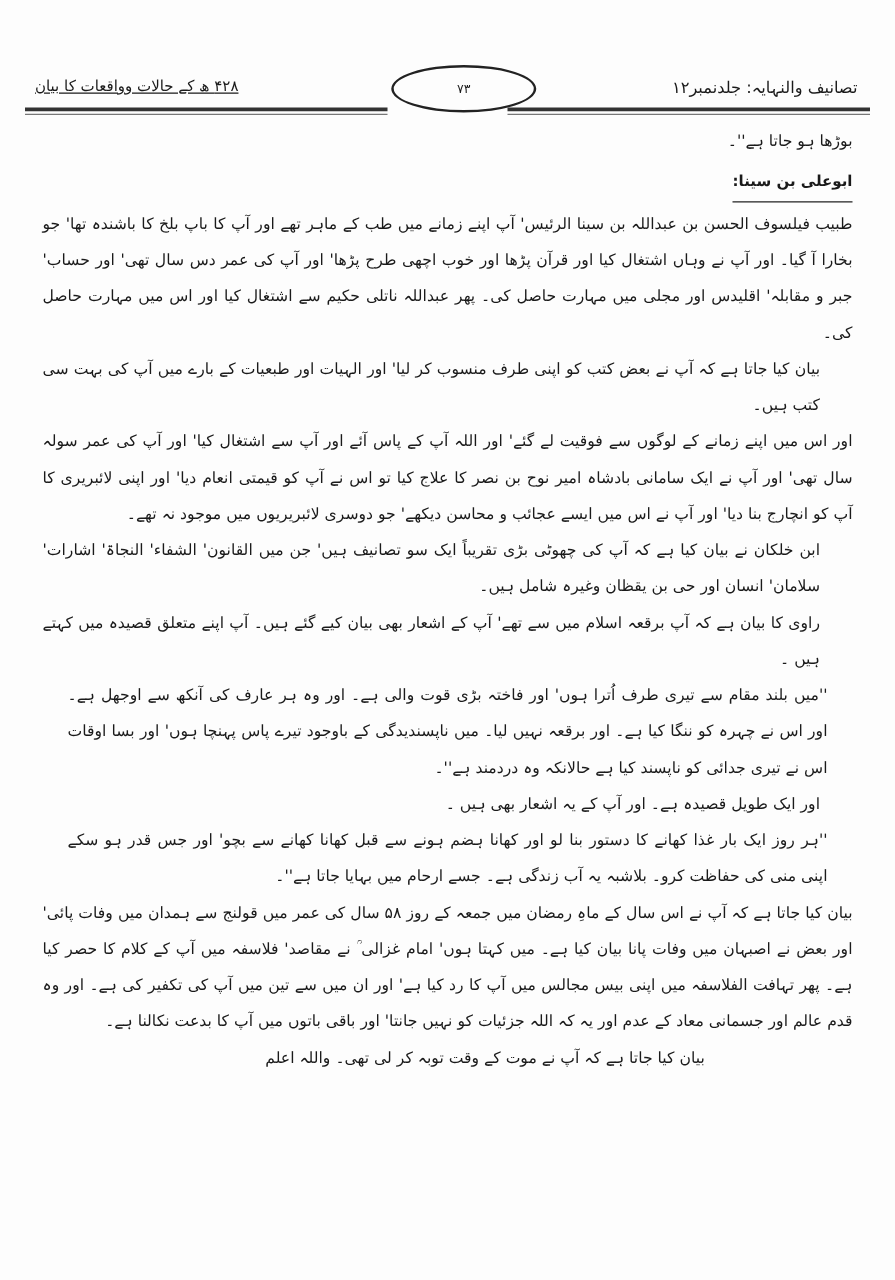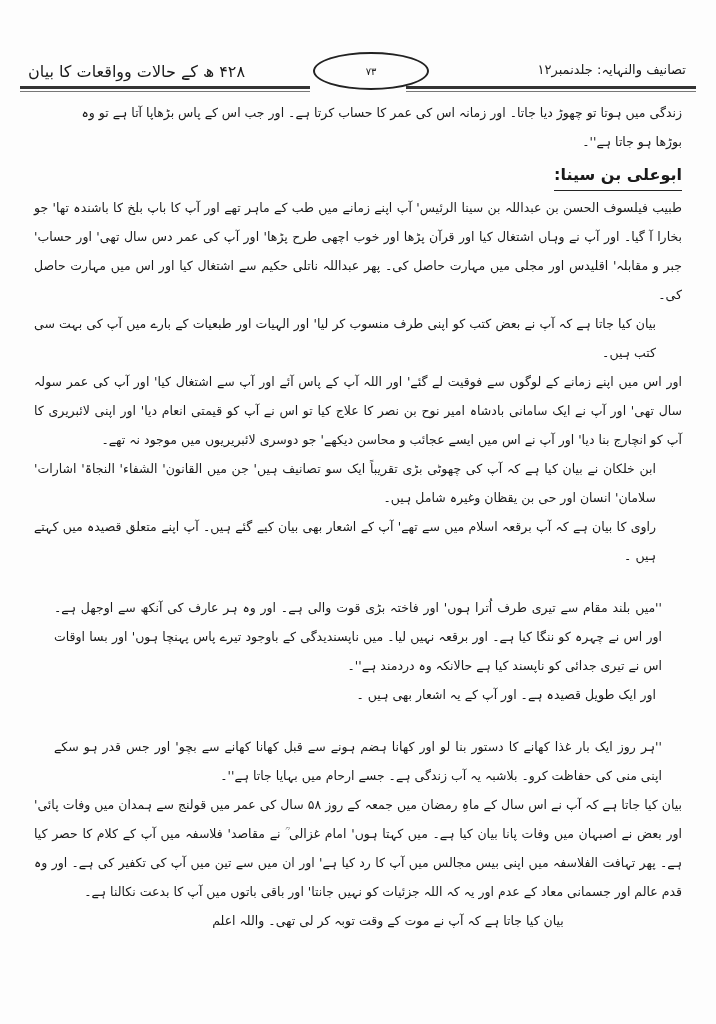--- a/index.html
+++ b/index.html
@@ -5,66 +5,65 @@
   html, body { margin: 0; padding: 0; background: #ffffff; }
   body {
     width: 716px; height: 1024px; position: relative; overflow: hidden;
     font-family: "DejaVu Sans", sans-serif; color: #1a1a1a;
   }
   .page { position: absolute; left: 0; top: 0; width: 716px; height: 1024px; background: #fdfdfd; }
 
   
   .header { position: absolute; left: 20px; right: 20px; top: 52px; height: 40px; direction: rtl; }
   .hdr-right { position: absolute; right: 10px; top: 10px; font-size: 13px; direction: rtl; }
-  .hdr-left  { position: absolute; left: 8px; top: 10px; font-size: 16px; direction: rtl; }
+  .hdr-left  { position: absolute; left: 8px; top: 10px; font-size: 12px; direction: rtl; text-decoration: underline; }
   .page-num-oval {
     position: absolute; left: 293px; top: 0; width: 112px; height: 34px;
     border: 2px solid #222; border-radius: 50%;
     display: flex; align-items: center; justify-content: center;
     font-size: 10px; direction: rtl;
   }
   .rule-left  { position: absolute; left: 0; width: 290px; top: 34px; height: 3px; background: #333; }
   .rule-right { position: absolute; right: 0; width: 290px; top: 34px; height: 3px; background: #333; }
   .rule-left-thin  { position: absolute; left: 0; width: 290px; top: 39px; height: 1px; background: #777; }
   .rule-right-thin { position: absolute; right: 0; width: 290px; top: 39px; height: 1px; background: #777; }
 
   
   .body-text {
     position: absolute; left: 34px; right: 34px; top: 98px;
     direction: rtl; text-align: justify; font-size: 12.5px; line-height: 29px;
     font-family: "DejaVu Sans", sans-serif;
   }
   .para { margin: 0; text-align-last: right; }
   .indent { padding-right: 26px; }
   .section-title {
-    display: inline-block; font-weight: bold; font-size: 16px;
+    display: inline-block; font-weight: bold; font-size: 12px;
     border-bottom: 1px solid #222; margin: 4px 0 2px 0; padding-bottom: 1px;
   }
-  .quote { padding-right: 20px; padding-left: 20px; margin-top: 23px; }
+  .quote { padding-right: 20px; padding-left: 20px; }
   .closing { text-align: center; text-align-last: center; padding-left: 60px; }
 </style>
 </head>
 <body>
 
 <div class="page">
 
   <div class="header">
     <div class="hdr-right">تصانیف والنہایہ: جلدنمبر۱۲</div>
     <div class="page-num-oval">
       <span>۷۳</span>
     </div>
     <div class="hdr-left">۴۲۸ ھ کے حالات وواقعات کا بیان</div>
     <div class="rule-left"></div>
     <div class="rule-right"></div>
     <div class="rule-left-thin"></div>
     <div class="rule-right-thin"></div>
   </div>
 
   <div class="body-text">
-    <p class="para">زندگی میں ہوتا تو چھوڑ دیا جاتا۔ اور زمانہ اس کی عمر کا حساب کرتا ہے۔ اور جب اس کے پاس بڑھاپا آتا ہے تو وہ</p>
     <p class="para">بوڑھا ہو جاتا ہے''۔</p>
 
     <div>
       <span class="section-title">ابوعلی بن سینا:</span>
     </div>
 
     <p class="para">طبیب فیلسوف الحسن بن عبداللہ بن سینا الرئیس' آپ اپنے زمانے میں طب کے ماہر تھے اور آپ کا باپ بلخ کا باشندہ تھا' جو بخارا آ گیا۔ اور آپ نے وہاں اشتغال کیا اور قرآن پڑھا اور خوب اچھی طرح پڑھا' اور آپ کی عمر دس سال تھی' اور حساب' جبر و مقابلہ' اقلیدس اور مجلی میں مہارت حاصل کی۔ پھر عبداللہ ناتلی حکیم سے اشتغال کیا اور اس میں مہارت حاصل کی۔</p>
     <p class="para indent">بیان کیا جاتا ہے کہ آپ نے بعض کتب کو اپنی طرف منسوب کر لیا' اور الہیات اور طبعیات کے بارے میں آپ کی بہت سی کتب ہیں۔</p>
     <p class="para">اور اس میں اپنے زمانے کے لوگوں سے فوقیت لے گئے' اور اللہ آپ کے پاس آئے اور آپ سے اشتغال کیا' اور آپ کی عمر سولہ سال تھی' اور آپ نے ایک سامانی بادشاہ امیر نوح بن نصر کا علاج کیا تو اس نے آپ کو قیمتی انعام دیا' اور اپنی لائبریری کا آپ کو انچارج بنا دیا' اور آپ نے اس میں ایسے عجائب و محاسن دیکھے' جو دوسری لائبریریوں میں موجود نہ تھے۔</p>
     <p class="para indent">ابن خلکان نے بیان کیا ہے کہ آپ کی چھوٹی بڑی تقریباً ایک سو تصانیف ہیں' جن میں القانون' الشفاء' النجاۃ' اشارات' سلامان' انسان اور حی بن یقظان وغیرہ شامل ہیں۔</p>

